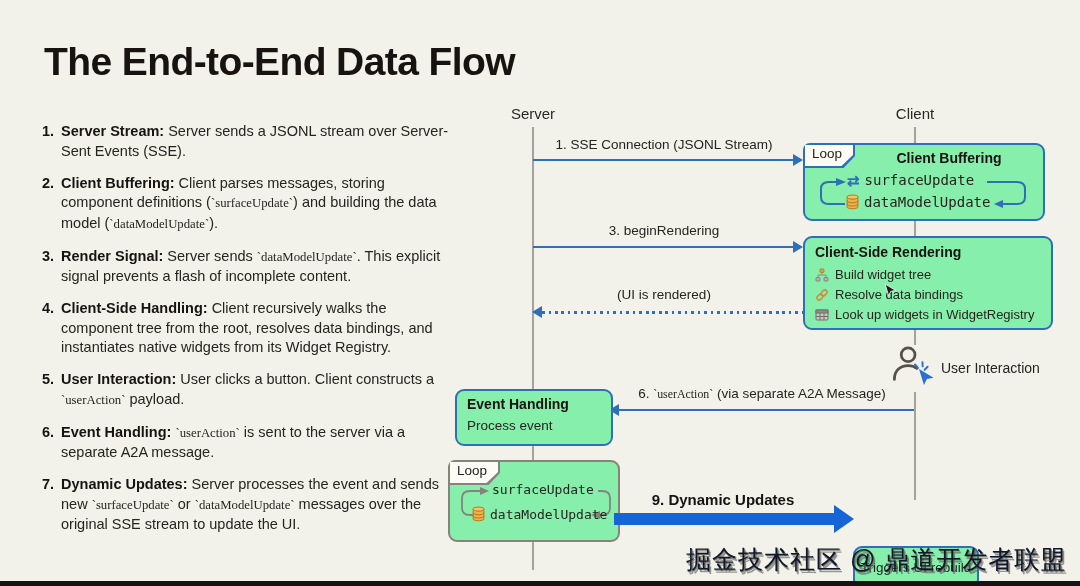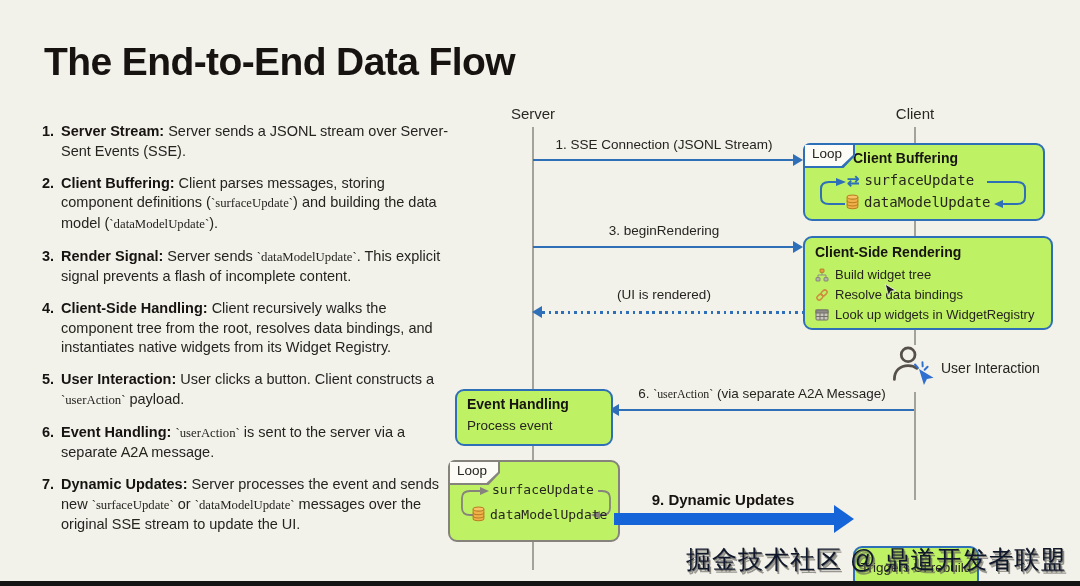--- a/index.html
+++ b/index.html
@@ -24,21 +24,21 @@
   .msg-line{position:absolute;height:2px;background:var(--accent-blue);z-index:2;}
   .head-r{position:absolute;width:0;height:0;border-left:10px solid var(--accent-blue);
     border-top:6px solid transparent;border-bottom:6px solid transparent;z-index:2;}
   .head-l{position:absolute;width:0;height:0;border-right:10px solid var(--accent-blue);
     border-top:6px solid transparent;border-bottom:6px solid transparent;z-index:2;}
   .dotted-line{position:absolute;height:2.6px;z-index:2;
     background-image:repeating-linear-gradient(90deg,var(--accent-blue) 0 2.5px,transparent 2.5px 6.5px);}
   .msg-label{position:absolute;font-size:13.5px;color:#26241f;text-align:center;z-index:4;white-space:nowrap;}
   .msg-label.bold{font-weight:700;font-size:15px;color:#161310;}
   
-  .box{position:absolute;background:#bef264;border:2px solid var(--accent-blue);border-radius:9px;z-index:3;}
+  .box{position:absolute;background:#86efac;border:2px solid var(--accent-blue);border-radius:9px;z-index:3;}
   .box.gray{border-color:var(--gray-border);}
   .frag-tab{position:absolute;width:52px;height:25px;z-index:3;}
   .frag-tab .t-outer{position:absolute;inset:0;background:var(--accent-blue);
     clip-path:polygon(0 0,100% 0,100% 52%,78% 100%,0 100%);border-radius:7px 0 0 0;}
   .frag-tab.gray .t-outer{background:var(--gray-border);}
   .frag-tab .t-inner{position:absolute;inset:2px;background:#fcfbf6;
     clip-path:polygon(0 0,100% 0,100% 48%,76% 100%,0 100%);}
   .t-label{position:absolute;left:9px;top:3px;font-size:13.5px;color:#26241f;}
   .box-title{position:absolute;font-size:14px;font-weight:700;color:#161310;white-space:nowrap;}
   .box-sub{position:absolute;font-size:13.5px;color:#26241f;white-space:nowrap;}
@@ -106,21 +106,21 @@
   <div class="msg-label" style="left:533px;top:137px;width:262px">1. SSE Connection (JSONL Stream)</div>
   <div class="msg-line" style="left:533px;top:159px;width:261px"></div>
   <div class="head-r" style="left:793px;top:154px"></div>
 
   <div class="box" style="left:803px;top:143px;width:238px;height:74px">
     <div class="frag-tab" style="left:-2px;top:-2px">
       <div class="t-outer"></div>
       <div class="t-inner"></div>
       <div class="t-label">Loop</div>
     </div>
-    <div class="box-title" style="left:48px;right:6px;top:5px;text-align:left">Client Buffering</div>
+    <div class="box-title" style="left:56px;right:6px;top:5px;text-align:center">Client Buffering</div>
     <svg class="cyc" style="top:24px" width="238" height="50" viewBox="0 0 238 50">
       <g fill="none" stroke="#2e6fb7" stroke-width="2">
         <path d="M40 35 H24 Q16 35 16 28 V20 Q16 13 24 13 H31"></path>
         <path d="M182 13 H212 Q220 13 220 20 V28 Q220 35 212 35 H198"></path>
       </g>
       <path d="M31 9 L41 13 L31 17 Z" fill="#2e6fb7"></path>
       <path d="M198 31 L189 35 L198 39 Z" fill="#2e6fb7"></path>
     </svg>
     <div class="loop-row" style="left:42px;top:27px;font-size:14px">
       <span class="sync-glyph">⇄</span>

